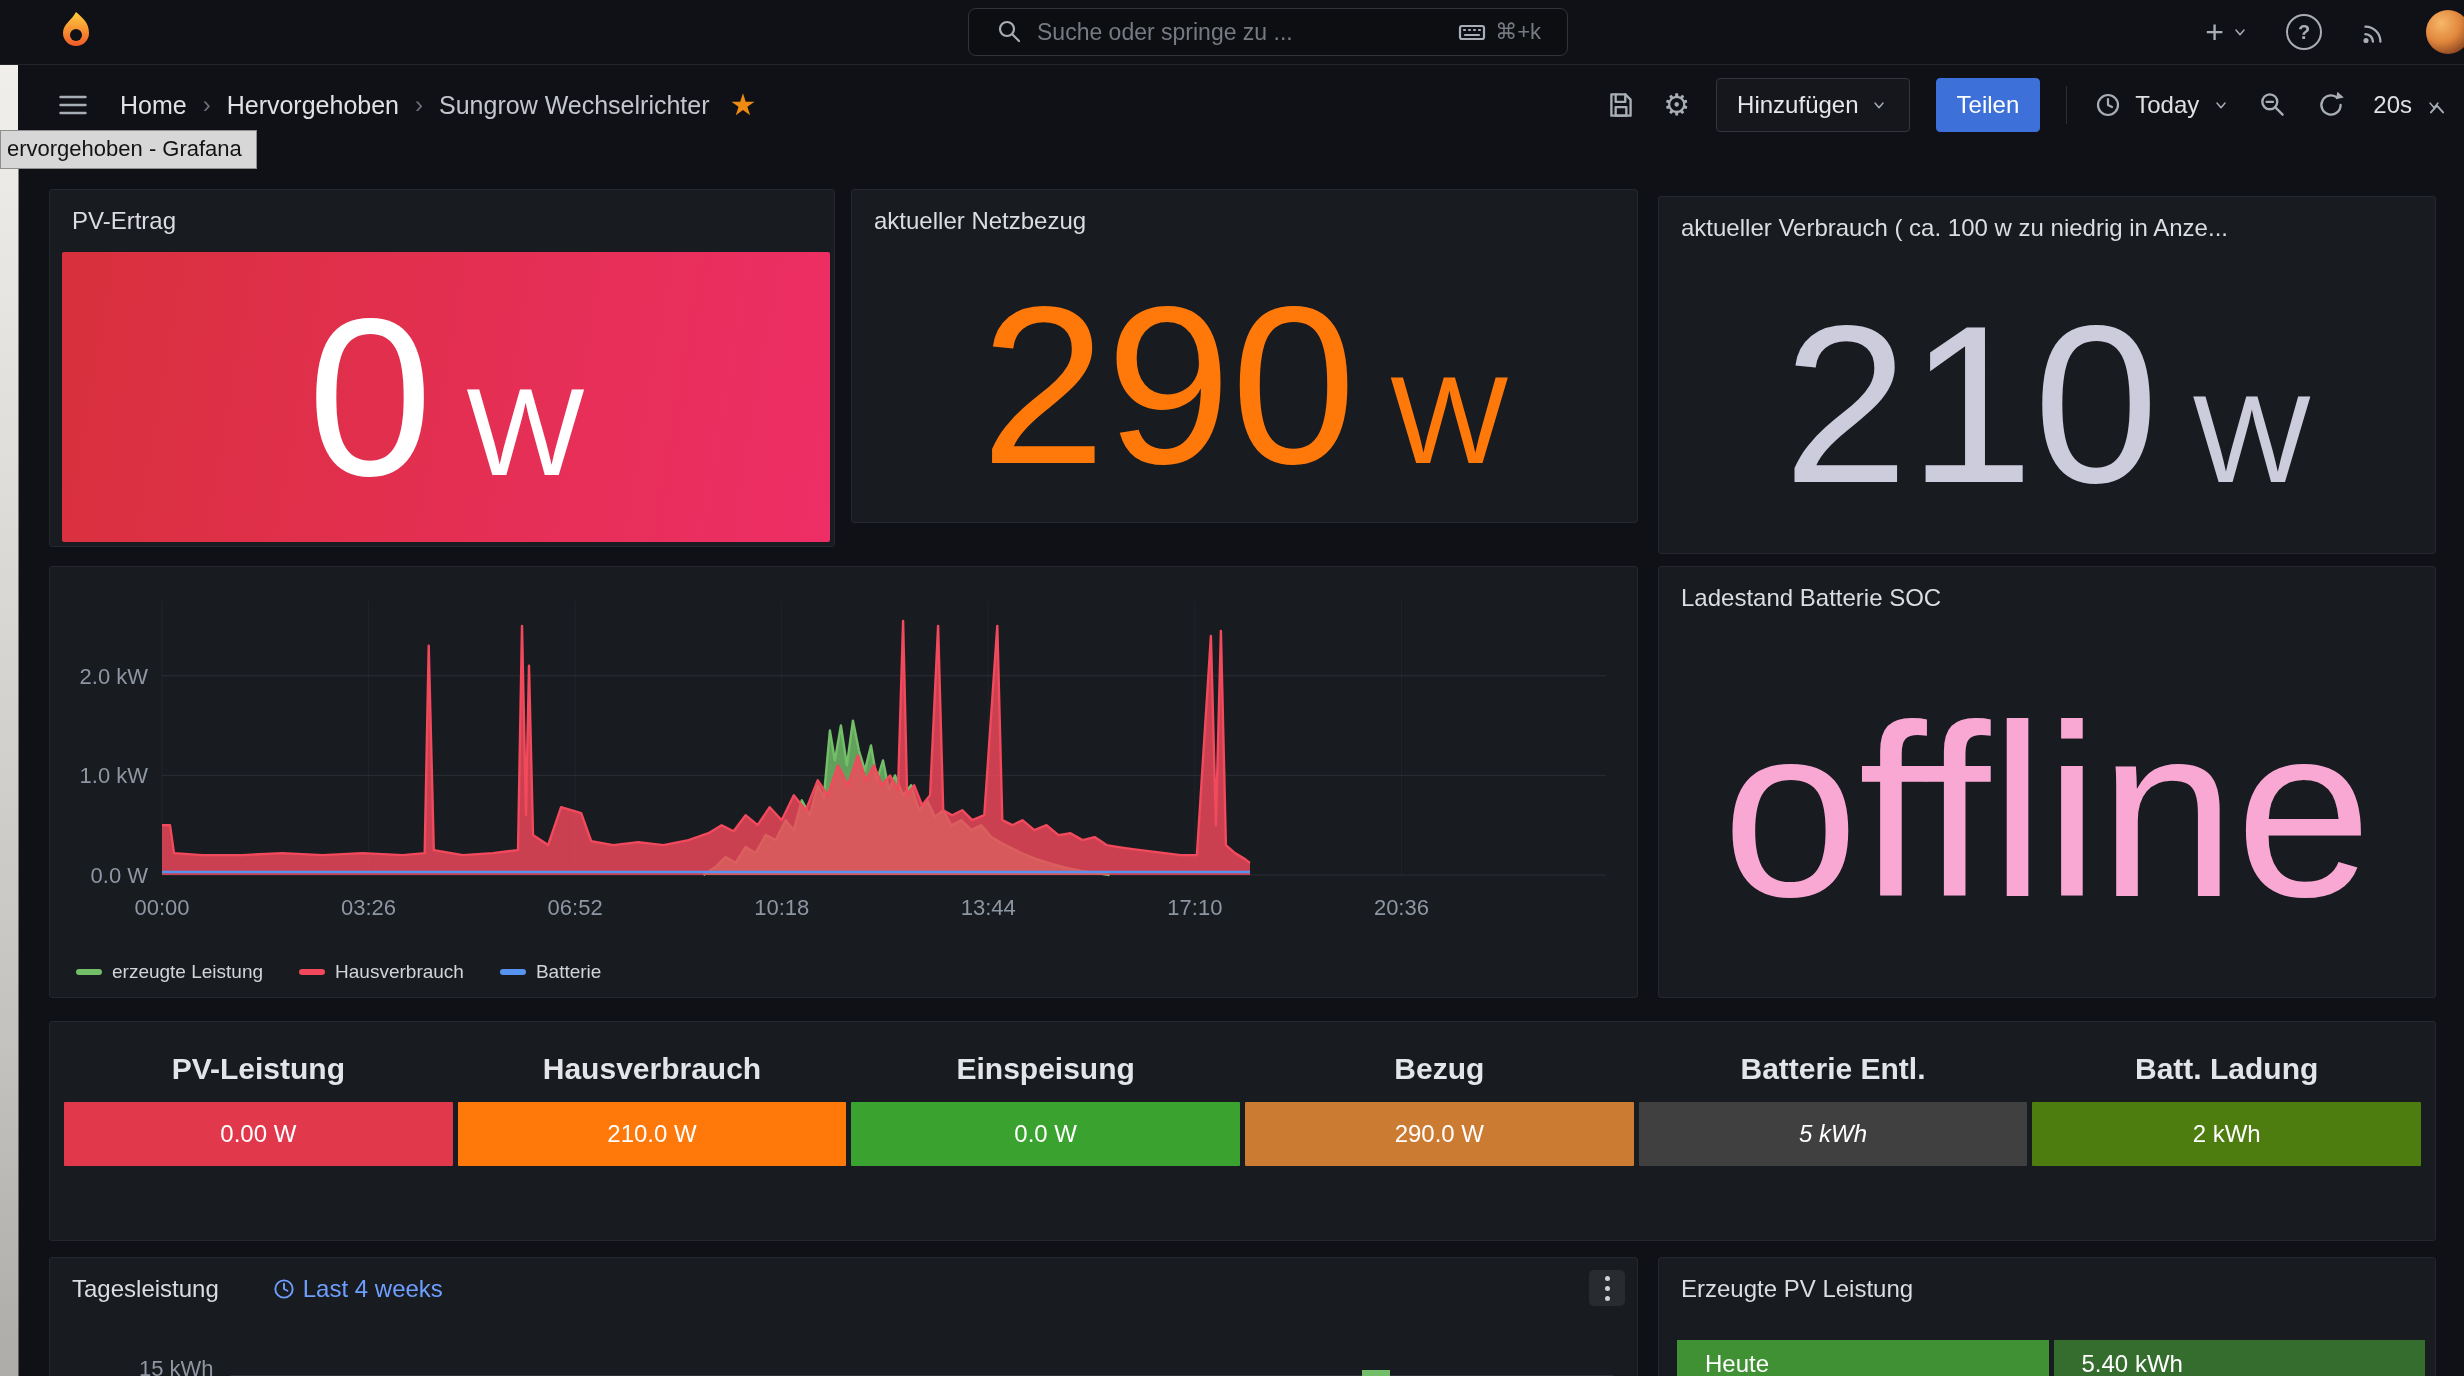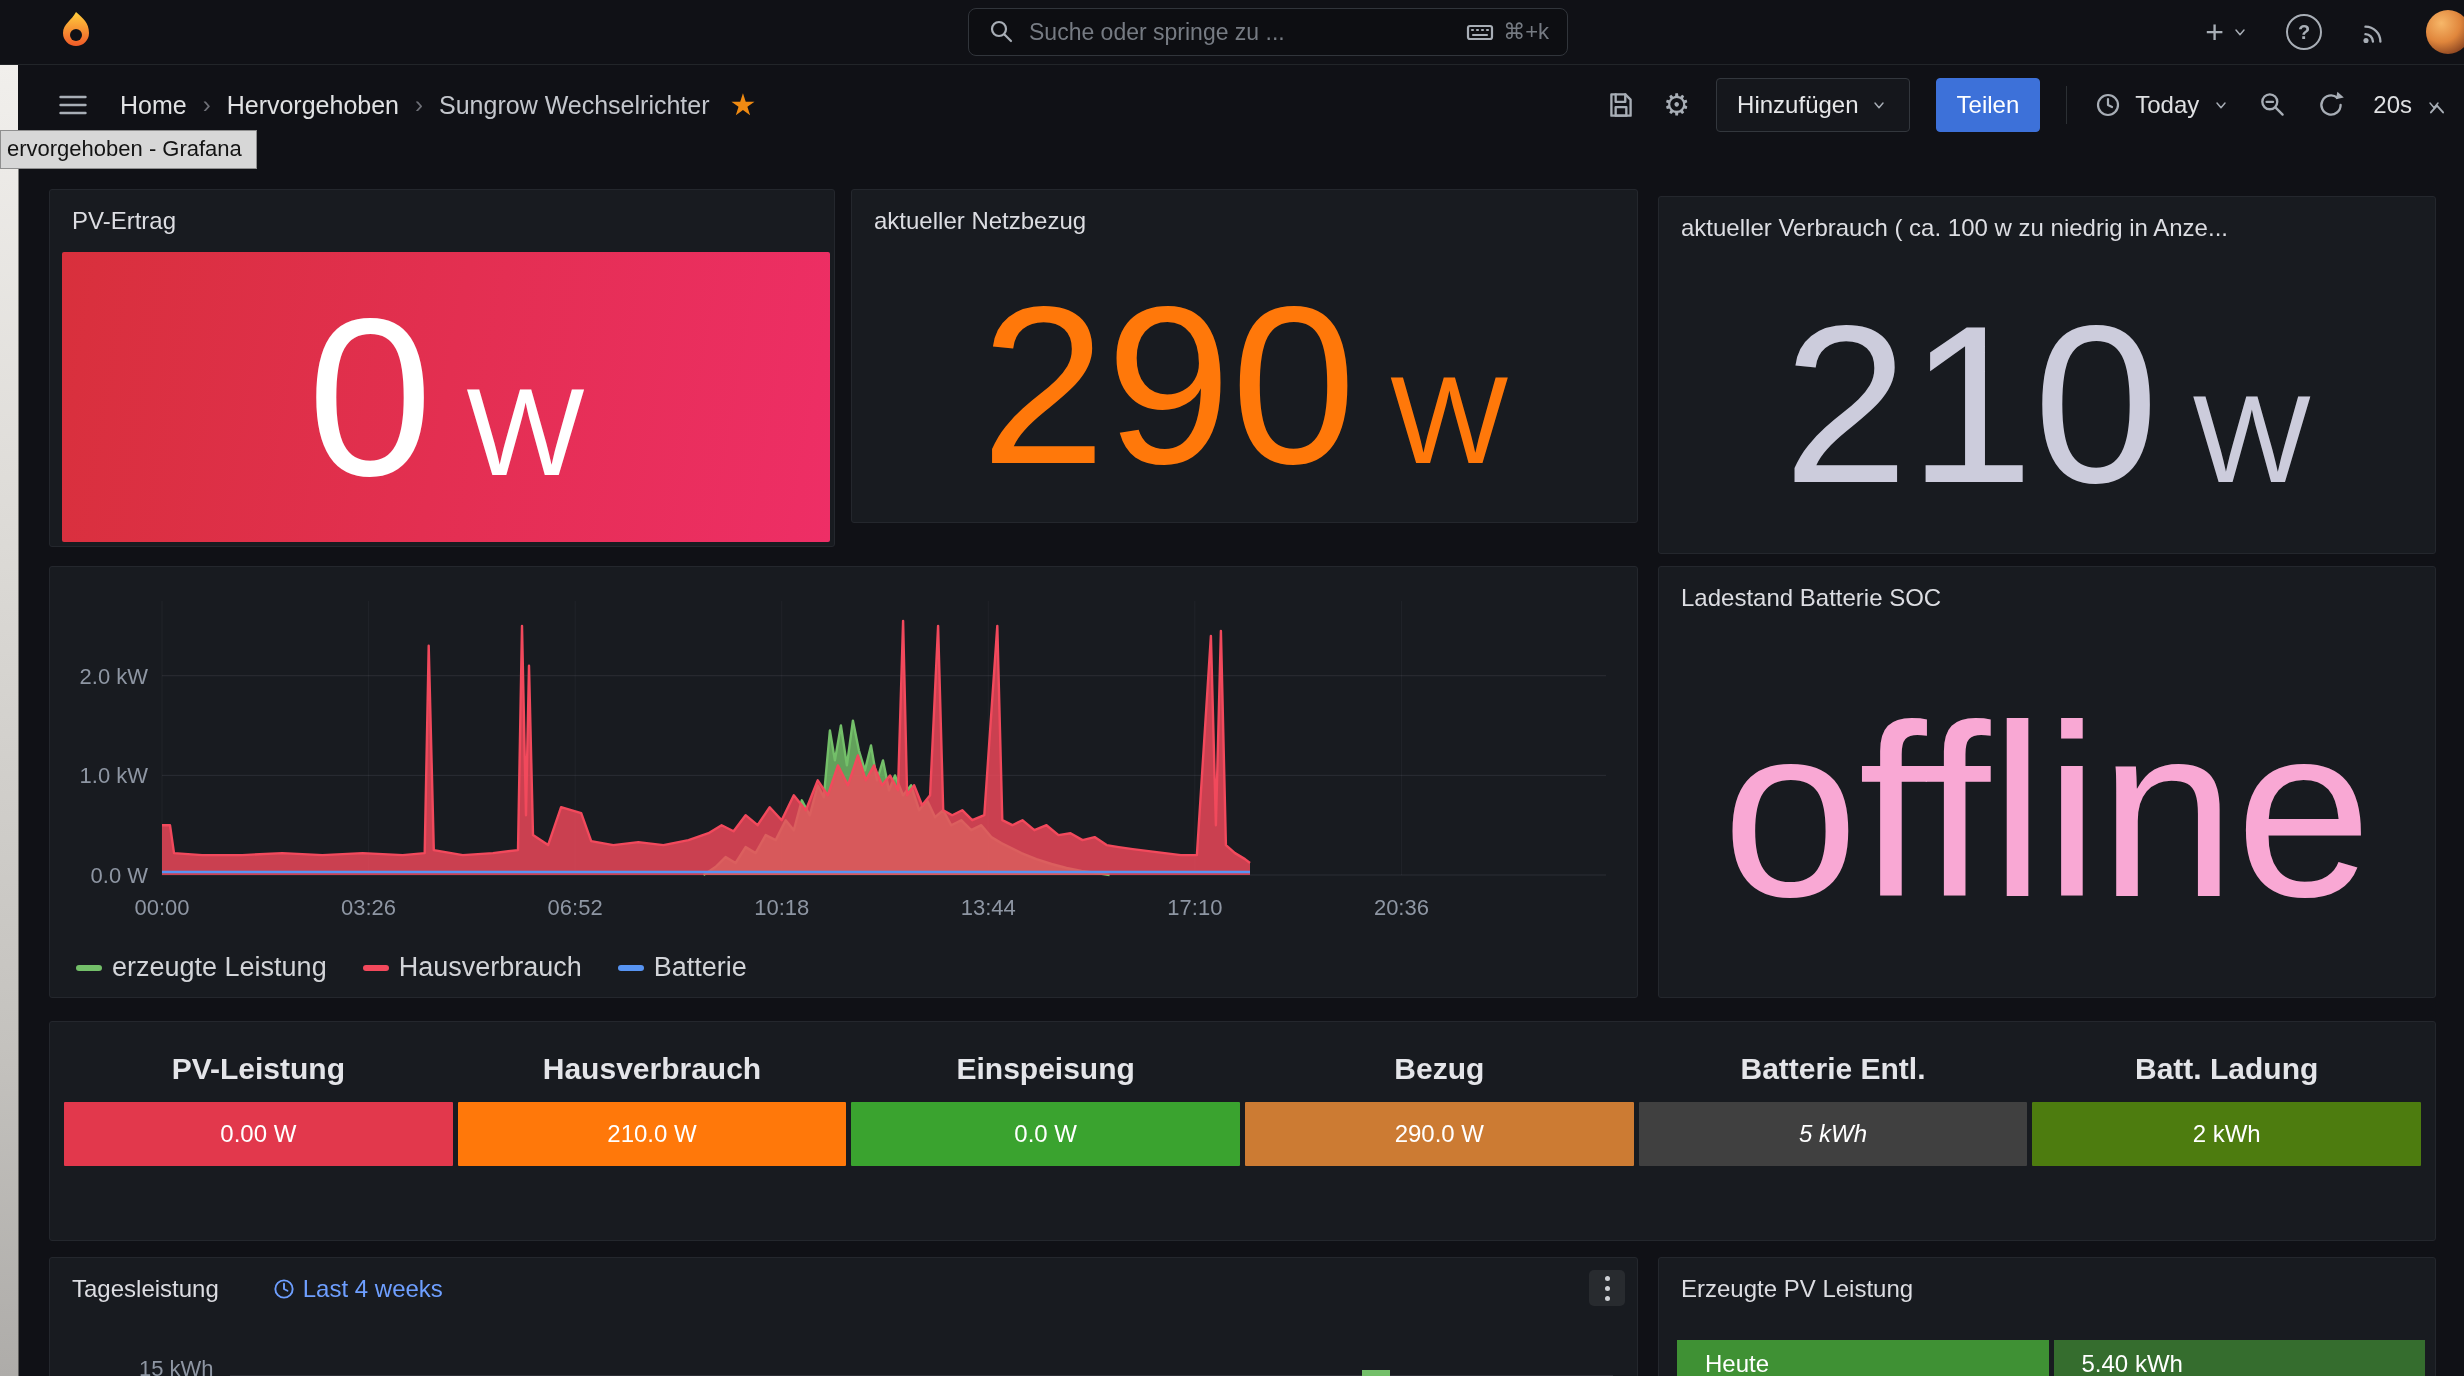--- a/index.html
+++ b/index.html
@@ -8,21 +8,21 @@
   
   .left-strip{position:absolute;left:0;top:64px;width:18px;bottom:0;
       background:linear-gradient(180deg,#f1efec 0%,#dddbd7 35%,#c4c2be 75%,#aeaca9 100%);
       border-right:1px solid rgba(0,0,0,.45);}
   
   .topbar{position:absolute;left:0;top:0;right:0;height:64px;background:#101116;
       border-bottom:1px solid #222529;z-index:5;}
   .logo{position:absolute;left:54px;top:9px;width:46px;height:46px;}
   .search{position:absolute;left:968px;top:8px;width:600px;height:48px;background:#0d0e12;
       border:1px solid #31353b;border-radius:8px;display:flex;align-items:center;
-      padding:0 18px;box-sizing:border-box;gap:12px;color:#767b83;font-size:23px;}
+      padding:0 26px;box-sizing:border-box;gap:12px;color:#767b83;font-size:23px;}
   .search .ph{flex:1;white-space:nowrap;overflow:hidden;}
   .search .shortcut{display:flex;align-items:center;gap:8px;color:#767b83;font-size:22px;}
   .top-right{position:absolute;right:10px;top:0;height:64px;display:flex;align-items:center;gap:36px;}
   .icon-btn{display:flex;align-items:center;justify-content:center;color:#a8aeb6;}
   .plus-glyph{font-size:32px;line-height:1;color:#a8aeb6;}
   .help-circle{width:32px;height:32px;border:2px solid #a8aeb6;border-radius:50%;
       display:flex;align-items:center;justify-content:center;font-size:20px;font-weight:700;color:#a8aeb6;}
   .avatar{width:44px;height:44px;border-radius:50%;margin-right:-16px;
       background:radial-gradient(circle at 35% 30%,#f7b769 0%,#e0863c 45%,#8a4420 80%,#5e2c12 100%);}
   
@@ -59,21 +59,21 @@
   .stat-body{position:absolute;left:0;right:0;top:58px;bottom:0;display:flex;align-items:center;justify-content:center;}
   .stat-bg{position:absolute;left:12px;right:4px;top:62px;bottom:4px;border-radius:2px;
       display:flex;align-items:center;justify-content:center;}
   .stat-value{display:flex;align-items:baseline;gap:34px;font-weight:500;}
   .stat-value .num{font-size:225px;line-height:1;}
   .stat-value .unit{font-size:125px;line-height:1;}
   .soc-value{font-size:245px;font-weight:400;line-height:1;}
   
   #tschart{position:absolute;inset:0;}
   #tschart svg{position:absolute;inset:0;}
-  .legend{position:absolute;left:26px;bottom:14px;display:flex;gap:36px;align-items:center;font-size:27px;color:#d2d4d8;}
+  .legend{position:absolute;left:26px;bottom:14px;display:flex;gap:36px;align-items:center;font-size:19px;color:#d2d4d8;}
   .legend-item{display:flex;align-items:center;gap:10px;cursor:pointer;}
   .legend-swatch{width:26px;height:6px;border-radius:3px;}
   
   .sum-head,.sum-vals{display:grid;grid-template-columns:repeat(6,1fr);gap:5px;margin:0 14px;}
   .sum-head{margin-top:30px;}
   .sum-head div{text-align:center;font-size:30px;font-weight:700;color:#e4e5e9;}
   .sum-vals{margin-top:16px;}
   .sum-vals div{height:64px;line-height:64px;text-align:center;font-size:24px;color:#fff;border-radius:1px;}
   
   .tages-head{display:flex;align-items:center;}

